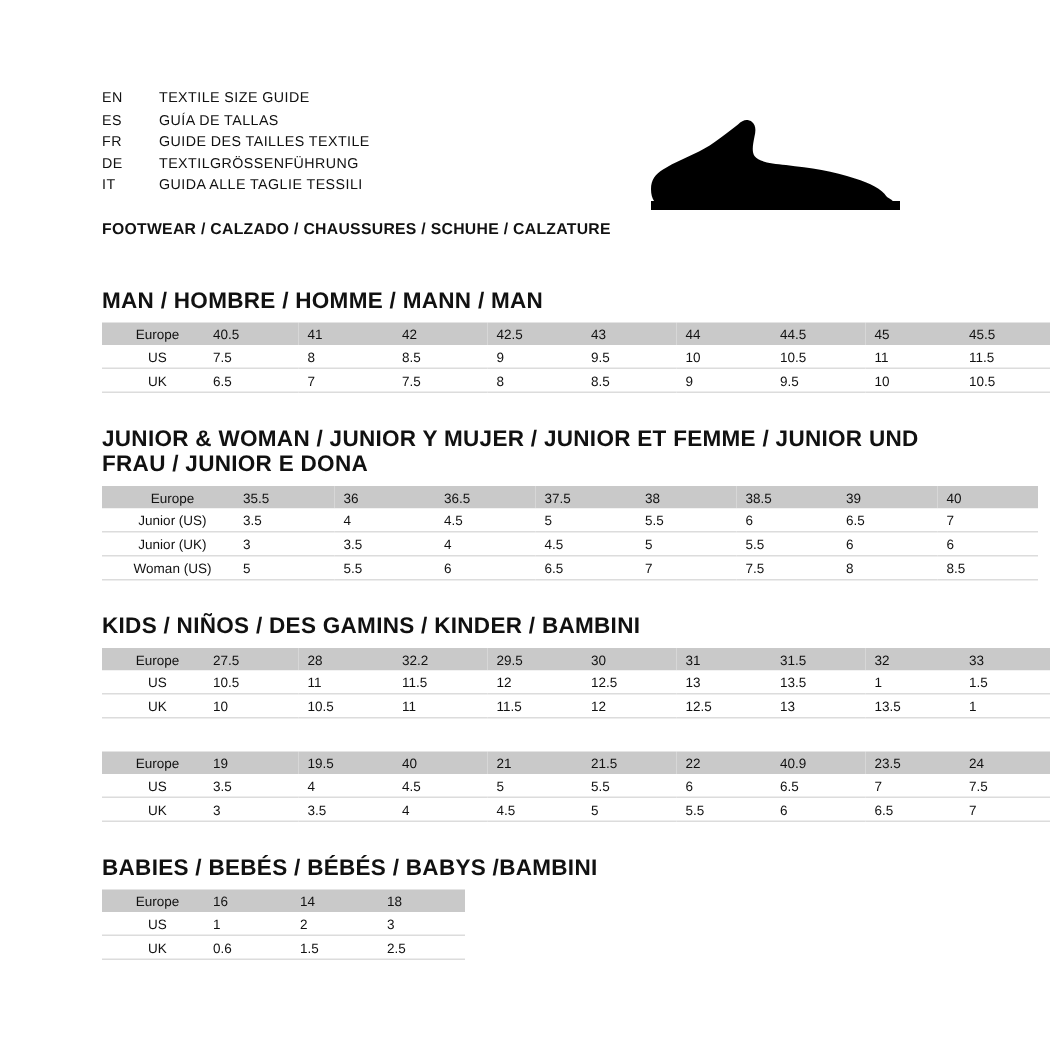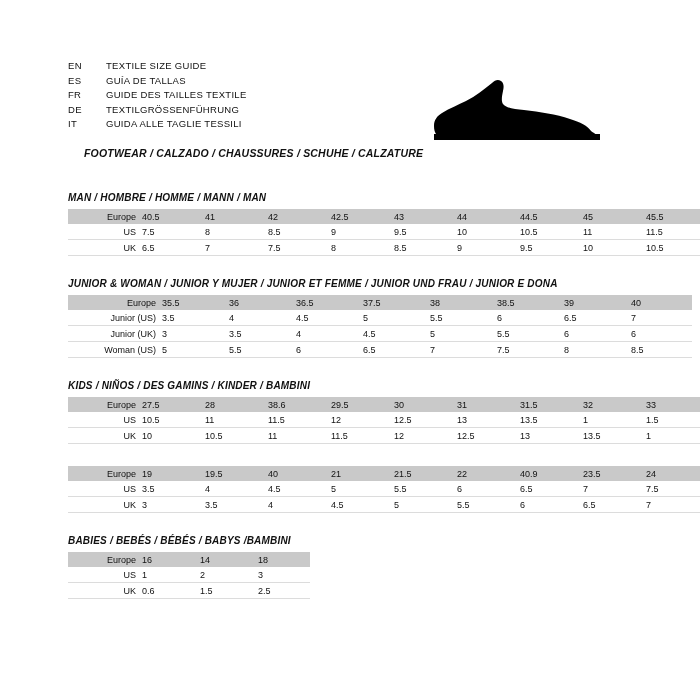--- a/index.html
+++ b/index.html
@@ -51,36 +51,34 @@
     right: 26px;
     top: 16px;
     width: 190px;
     height: 70px;
   }
 
   .section-title {
     font-size: 10.5px;
     font-weight: bold;
     letter-spacing: 0.2px;
-    margin: 14px 0 0 16px;
+    margin: 14px 0 0 0;
     text-transform: uppercase;
-    font-style: italic;
   }
 
   
   .group {
     margin-top: 22px;
   }
   .group-label {
-    font-size: 10px;
+    font-size: 15px;
     font-weight: bold;
     letter-spacing: 0.2px;
     margin-bottom: 6px;
     text-transform: uppercase;
-    font-style: italic;
   }
   table.size {
     border-collapse: collapse;
     font-size: 9px;
     table-layout: fixed;
   }
   table.size td {
     height: 15px;
     padding: 0 0 0 6px;
     vertical-align: middle;
@@ -88,21 +86,21 @@
     color: #111;
   }
   table.size tr.head td {
     background: #c9c9c9;
     font-size: 9px;
   }
   table.size tr.alt td {
     background: #ffffff;
   }
   table.size tr td.label {
-    text-align: right;
+    text-align: center;
   }
   .rowline {
     border-bottom: 1px solid #dcdcdc;
   }
 
   
   .t-man { width: 574px; }
   .t-man td:first-child { width: 62px; }
   .t-man td { width: 57px; }
 
@@ -262,21 +260,21 @@
   </div>
 
   <div class="group">
     <div class="group-label">KIDS / NIÑOS / DES GAMINS / KINDER / BAMBINI</div>
     <table class="size t-kids">
       <tbody>
         <tr class="head">
           <td class="label">Europe</td>
           <td>27.5</td>
           <td>28</td>
-          <td>38.6</td>
+          <td>32.2</td>
           <td>29.5</td>
           <td>30</td>
           <td>31</td>
           <td>31.5</td>
           <td>32</td>
           <td>33</td>
 
         </tr>
         <tr class="alt rowline">
           <td class="label">US</td>

